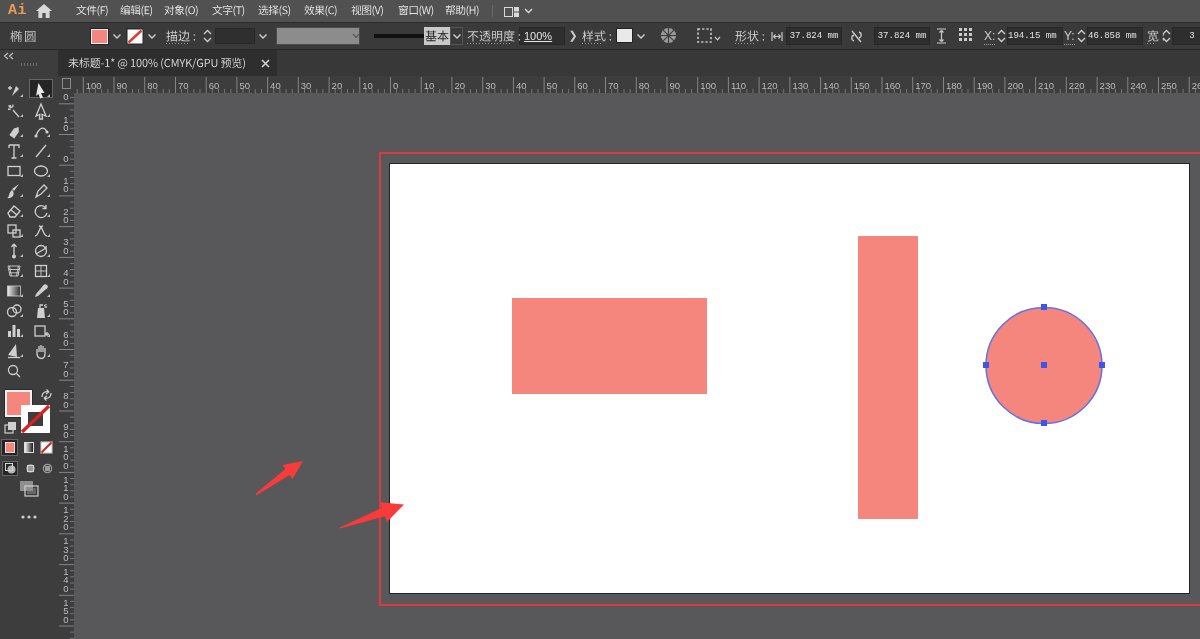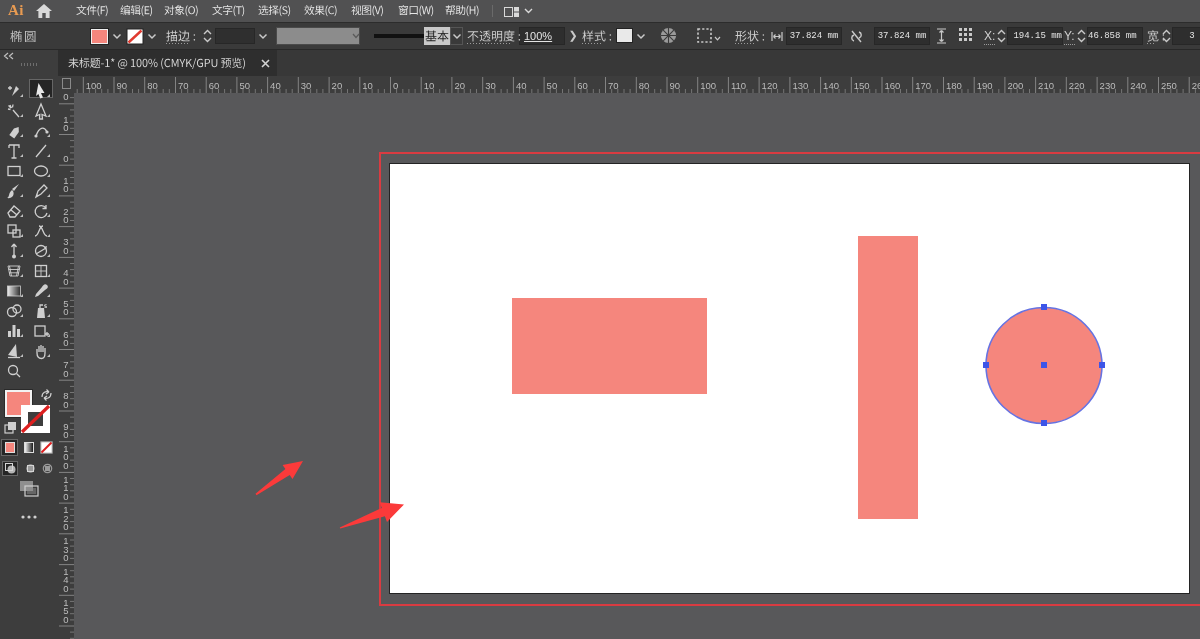--- a/index.html
+++ b/index.html
@@ -1,21 +1,21 @@
 <!DOCTYPE html>
 <html><head><meta charset="utf-8"><style>
 *{margin:0;padding:0;box-sizing:border-box;}
 html,body{width:1200px;height:639px;overflow:hidden;background:#58585a;
   font-family:"Liberation Sans",sans-serif;}
 .abs{position:absolute;}
 </style></head>
 <body>
 <div class="abs" style="left:0;top:0;width:1200px;height:639px;">
 <div class="abs" style="left:0;top:0;width:1200px;height:22px;background:#515152;"></div>
-<div class="abs" style="left:8px;top:2px;width:30px;height:17px;color:#e89b52;font-size:15px;font-weight:bold;font-family:Liberation Serif, serif;letter-spacing:0.5px;">Ai</div>
+<div class="abs" style="left:8px;top:2px;width:30px;height:17px;color:#e89b52;font-size:15px;font-weight:bold;font-family:Liberation Mono, monospace;letter-spacing:0.5px;">Ai</div>
 <svg class="abs" style="left:36px;top:4px;" width="16" height="14" viewBox="0 0 16 14">
 <path d="M8 0 L16 7 L13.6 7 L13.6 14 L9.7 14 L9.7 9 L6.3 9 L6.3 14 L2.4 14 L2.4 7 L0 7 Z" fill="#d9d9d9"></path>
     </svg>
 <div class="abs" style="left:492px;top:5px;width:1px;height:12px;background:#6a6a6a;"></div>
 <svg class="abs" style="left:504px;top:7px;" width="15" height="10" viewBox="0 0 15 10">
 <rect x="0.5" y="0.5" width="8" height="9" fill="none" stroke="#d9d9d9"></rect>
 <rect x="10" y="0" width="5" height="4.5" fill="#d9d9d9"></rect>
 <rect x="10" y="5.5" width="5" height="4.5" fill="#d9d9d9"></rect>
     </svg>
 <svg class="abs" style="left:524px;top:8px;" width="9" height="6" viewBox="0 0 9 6">
@@ -87,21 +87,21 @@
       <rect x="10" y="5" width="3" height="3" fill="#c9c9c9"></rect>
       <rect x="0" y="10" width="3" height="3" fill="#c9c9c9"></rect>
       <rect x="5" y="10" width="3" height="3" fill="#c9c9c9"></rect>
       <rect x="10" y="10" width="3" height="3" fill="#c9c9c9"></rect>
     </svg>
 <div class="abs" style="left:984px;top:29px;color:#cfcfcf;font-size:12px;border-bottom:1px dotted #9a9a9a;padding-bottom:1px;">X:</div>
 <svg class="abs" style="left:997px;top:29px;" width="9" height="14" viewBox="0 0 9 14">
 <path d="M1 5 L4.5 1.5 L8 5" stroke="#c9c9c9" stroke-width="1.4" fill="none"></path>
 <path d="M1 9 L4.5 12.5 L8 9" stroke="#c9c9c9" stroke-width="1.4" fill="none"></path>
     </svg>
-<div class="abs" style="left:1007px;top:27px;width:56px;height:18px;background:#2e2e2e;border:1px solid #272727;color:#e3e3e3;font-size:9px;line-height:17px;text-align:right;font-family:'Liberation Mono',monospace;">194.15 mm</div>
+<div class="abs" style="left:1007px;top:27px;width:56px;height:18px;background:#2e2e2e;border:1px solid #272727;color:#e3e3e3;font-size:9px;line-height:17px;text-align:left;font-family:'Liberation Mono',monospace;">194.15 mm</div>
 <div class="abs" style="left:1064px;top:29px;color:#cfcfcf;font-size:12px;border-bottom:1px dotted #9a9a9a;padding-bottom:1px;">Y:</div>
 <svg class="abs" style="left:1077px;top:29px;" width="9" height="14" viewBox="0 0 9 14">
 <path d="M1 5 L4.5 1.5 L8 5" stroke="#c9c9c9" stroke-width="1.4" fill="none"></path>
 <path d="M1 9 L4.5 12.5 L8 9" stroke="#c9c9c9" stroke-width="1.4" fill="none"></path>
     </svg>
 <div class="abs" style="left:1087px;top:27px;width:56px;height:18px;background:#2e2e2e;border:1px solid #272727;color:#e3e3e3;font-size:9px;line-height:17px;font-family:'Liberation Mono',monospace;">46.858 mm</div>
 <svg class="abs" style="left:1162px;top:29px;" width="9" height="14" viewBox="0 0 9 14">
 <path d="M1 5 L4.5 1.5 L8 5" stroke="#c9c9c9" stroke-width="1.4" fill="none"></path>
 <path d="M1 9 L4.5 12.5 L8 9" stroke="#c9c9c9" stroke-width="1.4" fill="none"></path>
     </svg>

